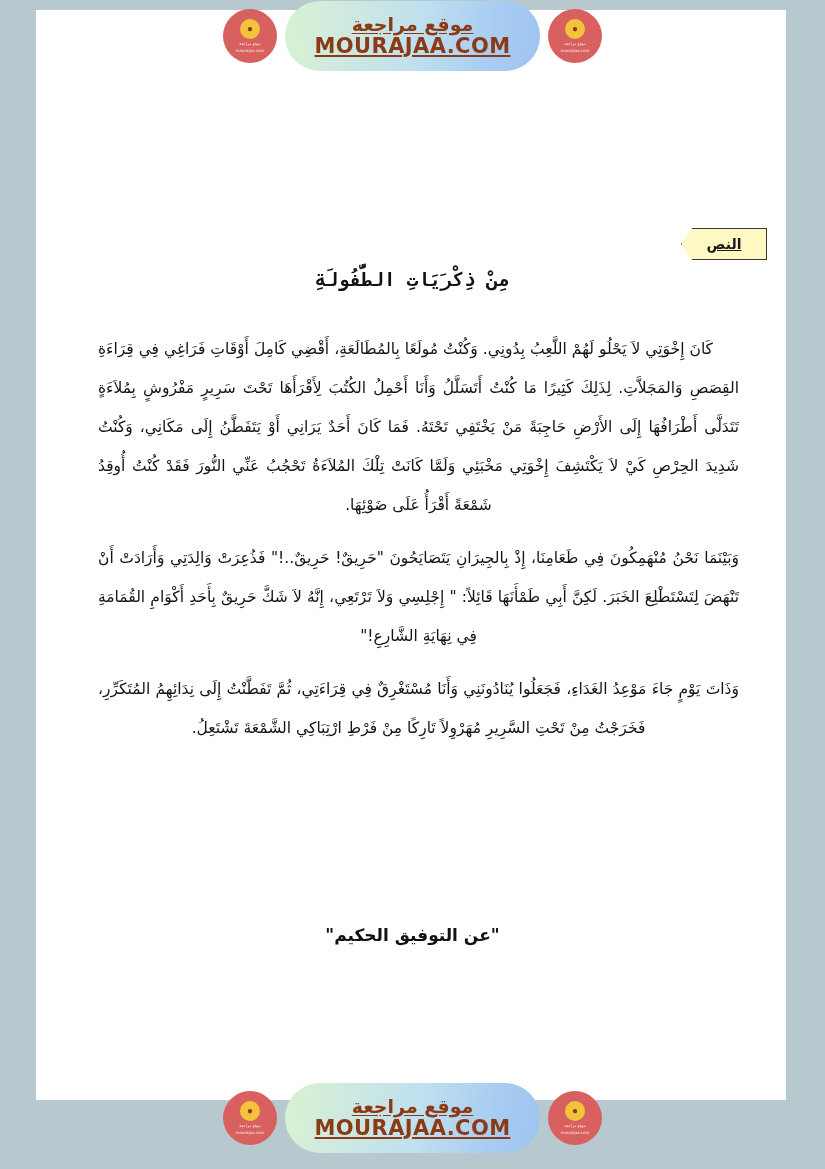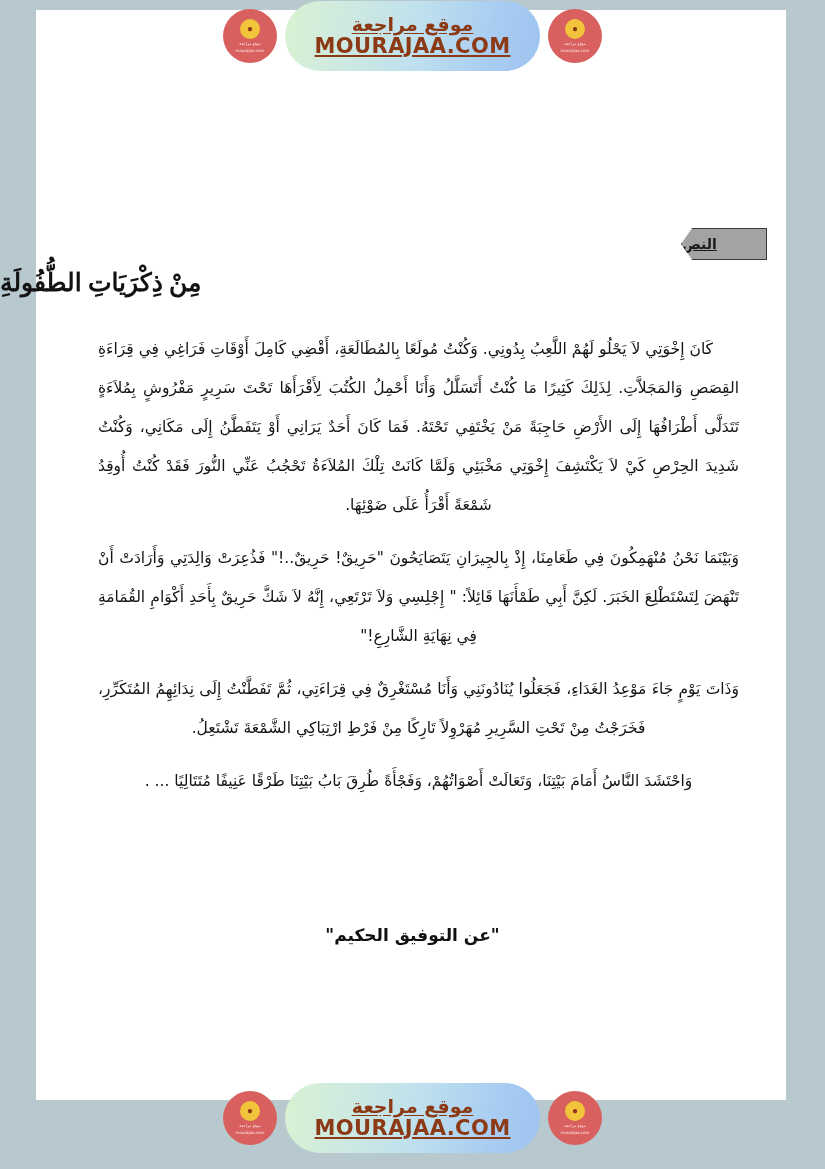--- a/index.html
+++ b/index.html
@@ -166,44 +166,44 @@
     position: absolute;
     right: 58px;
     top: 228px;
     width: 84px;
     height: 30px;
     z-index: 20;
   }
   .nass-shape {
     width: 100%;
     height: 100%;
-    background: #a3a3a3;
+    background: #fef9c3;
     border: 1.5px solid #3a3a3a;
     clip-path: polygon(100% 0, 100% 100%, 13% 100%, 0 50%, 13% 0);
     display: flex;
     align-items: center;
-    justify-content: flex-end;
+    justify-content: center;
   }
   .nass-text {
     font-family: "DejaVu Sans", sans-serif;
     font-size: 14px;
     font-weight: bold;
     color: #1a1a1a;
     text-decoration: underline;
   }
 
   
   .doc-title {
     position: absolute;
     right: 0;
     left: 0;
     top: 268px;
-    text-align: left;
-    font-family: Liberation Serif, serif;
-    font-size: 25px;
+    text-align: center;
+    font-family: Liberation Mono, monospace;
+    font-size: 19px;
     font-weight: bold;
     color: #121212;
     z-index: 20;
   }
 
   .body-text {
     position: absolute;
     right: 86px;
     left: 86px;
     top: 330px;
@@ -260,21 +260,20 @@
     <span class="nass-text">النص</span>
   </div>
 </div>
 
 <div class="doc-title">مِنْ ذِكْرَيَاتِ الطُّفُولَةِ</div>
 
 <div class="body-text">
   <p class="para p-first">كَانَ إِخْوَتِي لاَ يَحْلُو لَهُمْ اللَّعِبُ بِدُونِي. وَكُنْتُ مُولَعًا بِالمُطَالَعَةِ، أَقْضِي كَامِلَ أَوْقَاتِ فَرَاغِي فِي قِرَاءَةِ القِصَصِ وَالمَجَلاَّتِ. لِذَلِكَ كَثِيرًا مَا كُنْتُ أَتَسَلَّلُ وَأَنَا أَحْمِلُ الكُتُبَ لِأَقْرَأَهَا تَحْتَ سَرِيرٍ مَفْرُوشٍ بِمُلاَءَةٍ تَتَدَلَّى أَطْرَافُهَا إِلَى الأَرْضِ حَاجِبَةً مَنْ يَخْتَفِي تَحْتَهُ. فَمَا كَانَ أَحَدٌ يَرَانِي أَوْ يَتَفَطَّنُ إِلَى مَكَانِي، وَكُنْتُ شَدِيدَ الحِرْصِ كَيْ لاَ يَكْتَشِفَ إِخْوَتِي مَخْبَئِي وَلَمَّا كَانَتْ تِلْكَ المُلاَءَةُ تَحْجُبُ عَنِّي النُّورَ فَقَدْ كُنْتُ أُوقِدُ شَمْعَةً أَقْرَأُ عَلَى ضَوْئِهَا.</p>
   <p class="para">وَبَيْنَمَا نَحْنُ مُنْهَمِكُونَ فِي طَعَامِنَا، إِذْ بِالجِيرَانِ يَتَصَايَحُونَ "حَرِيقٌ! حَرِيقٌ..!" فَذُعِرَتْ وَالِدَتِي وَأَرَادَتْ أَنْ تَنْهَضَ لِتَسْتَطْلِعَ الخَبَرَ. لَكِنَّ أَبِي طَمْأَنَهَا قَائِلاً: " إِجْلِسِي وَلاَ تَرْتَعِي، إِنَّهُ لاَ شَكَّ حَرِيقٌ بِأَحَدِ أَكْوَامِ القُمَامَةِ فِي نِهَايَةِ الشَّارِعِ!"</p>
   <p class="para">وَذَاتَ يَوْمٍ جَاءَ مَوْعِدُ الغَدَاءِ، فَجَعَلُوا يُنَادُونَنِي وَأَنَا مُسْتَغْرِقٌ فِي قِرَاءَتِي، ثُمَّ تَفَطَّنْتُ إِلَى نِدَائِهِمُ المُتَكَرِّرِ، فَخَرَجْتُ مِنْ تَحْتِ السَّرِيرِ مُهَرْوِلاً تَارِكًا مِنْ فَرْطِ ارْتِبَاكِي الشَّمْعَةَ تَشْتَعِلُ.</p>
-  <p class="para">وَاحْتَشَدَ النَّاسُ أَمَامَ بَيْتِنَا، وَتَعَالَتْ أَصْوَاتُهُمْ، وَفَجْأَةً طُرِقَ بَابُ بَيْتِنَا طَرْقًا عَنِيفًا مُتَتَالِيًا ... .</p>
 </div>
 
 <div class="attribution">"عن التوفيق الحكيم"</div>
 
 <div class="wm-band top">
   <div class="wm-pill">
     <div class="wm-logo left">
       <div class="wm-logo-mark">●</div>
       <div class="wm-logo-cap">موقع مراجعة</div>
       <div class="wm-logo-cap">mourajaa.com</div>

